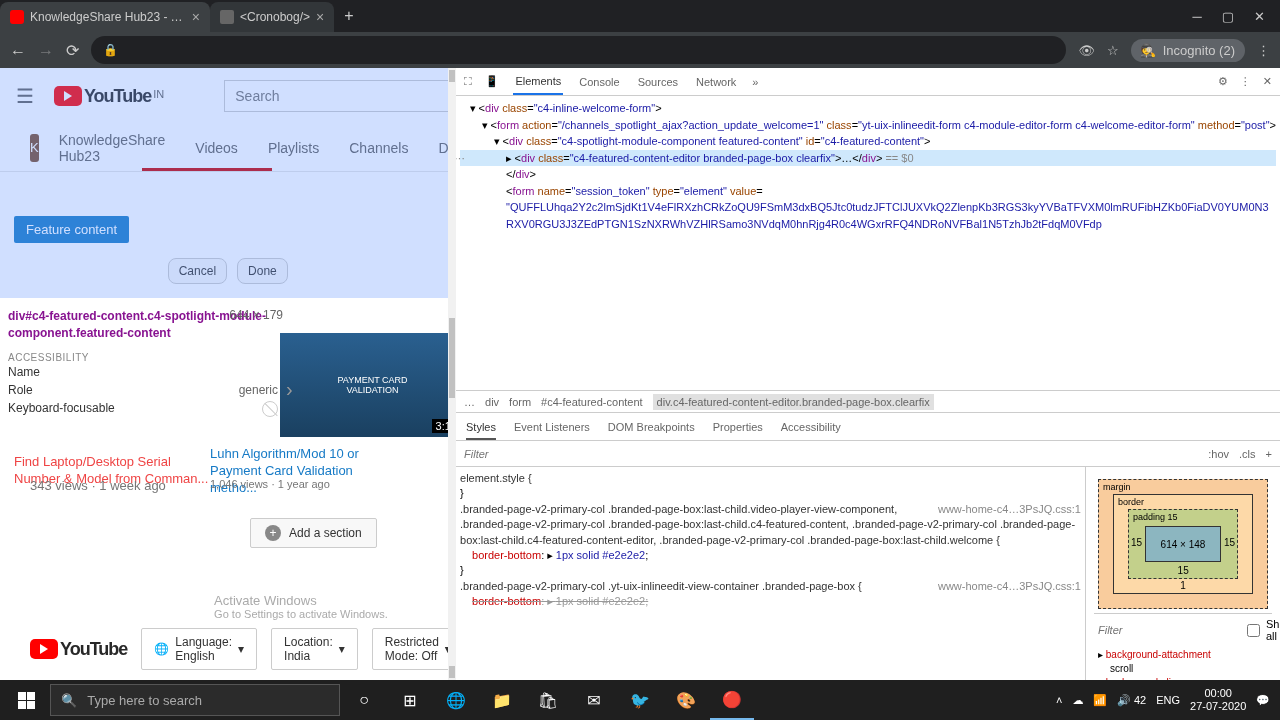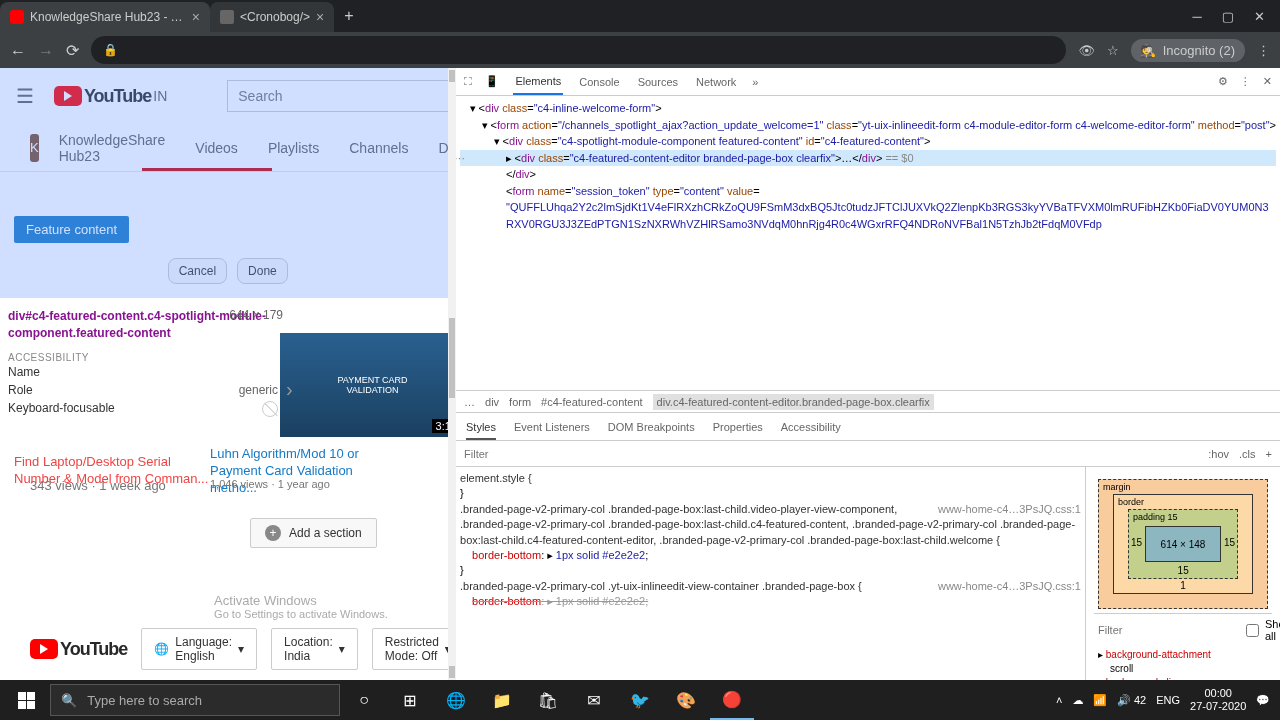--- a/index.html
+++ b/index.html
@@ -21,21 +21,21 @@
 .incog{display:flex;align-items:center;gap:6px;background:#5f6368;padding:4px 10px;border-radius:14px}
 .content{display:flex;height:calc(720px - 68px - 40px);background:#fff}
 .page{width:756px;position:relative;overflow:hidden}
 .highlight{position:absolute;top:0;left:0;width:604px;height:230px;background:rgba(100,150,255,0.3);z-index:5;pointer-events:none}
 .ytheader{height:56px;display:flex;align-items:center;padding:0 16px;gap:20px}
 .hamburger{font-size:20px;color:#606060}
 .ytlogo{display:flex;align-items:center;gap:2px}
 .ytplay{width:28px;height:20px;background:#ff0000;border-radius:5px;display:flex;align-items:center;justify-content:center}
 .ytplay::after{content:'';border-left:8px solid #fff;border-top:5px solid transparent;border-bottom:5px solid transparent}
 .yttext{font-size:18px;font-weight:bold;letter-spacing:-1px;color:#282828}
-.ytcc{font-size:14px;color:#606060;align-self:flex-start;margin-top:2px}
+.ytcc{font-size:11px;color:#606060;align-self:flex-start;margin-top:2px}
 .search{display:flex;margin-left:40px}
 .searchbox{width:270px;height:32px;border:1px solid #ccc;padding:0 10px;font-size:14px}
 .chtabs{height:48px;display:flex;align-items:center;padding:0 30px;gap:30px;font-size:14px;color:#606060;border-bottom:1px solid #e5e5e5}
 .chavatar{width:28px;height:28px;background:#7b4c2e;border-radius:3px;color:#fff;display:flex;align-items:center;justify-content:center;font-size:13px;margin-right:-10px}
 .chname{color:#606060;font-weight:500}
 .chtab{cursor:pointer}
 .featbtn{position:absolute;top:148px;left:14px;background:#167ac6;color:#fff;padding:6px 12px;font-size:13px;border-radius:2px}
 .actions{position:absolute;top:190px;right:160px;display:flex;gap:10px}
 .actbtn{border:1px solid #ccc;background:#f8f8f8;padding:5px 10px;font-size:12px;border-radius:8px;color:#333}
 .tooltip{position:absolute;top:240px;left:8px;width:270px;background:#fff;z-index:10;font-size:12px}
@@ -73,21 +73,21 @@
 .tag{color:#881391}
 .attr{color:#994500}
 .val{color:#1a1aa6}
 .eq{color:#888}
 .dtbot{height:290px;border-top:1px solid #ccc;display:flex;flex-direction:column}
 .crumbs{height:22px;border-bottom:1px solid #ccc;display:flex;align-items:center;padding:0 8px;gap:10px;font-size:11px;color:#666;font-family:Consolas,monospace}
 .crumb.active{background:#e0e0e0;padding:2px 4px}
 .subtabs{height:28px;border-bottom:1px solid #ccc;display:flex;align-items:center;padding:0 10px;gap:18px;font-size:11px;color:#666}
 .subtab.active{border-bottom:2px solid #555;color:#333;padding-bottom:5px;margin-bottom:-7px}
 .filterbar{height:26px;border-bottom:1px solid #ccc;display:flex;align-items:center;padding:0 8px;gap:10px;font-size:11px;color:#666}
-.filterinp{border:none;flex:1;font-size:11px;color:#999}
+.filterinp{border:none;flex:1;font-size:11px;font-style:italic;color:#999}
 .stylespane{flex:1;display:flex;overflow:hidden}
 .styles{flex:1;padding:4px;font-family:Consolas,monospace;font-size:11px;line-height:1.4;overflow:hidden}
 .sel{color:#333}
 .prop{color:#c80000;padding-left:12px}
 .pval{color:#1a1aa6}
 .srclink{color:#888;float:right}
 .strike{text-decoration:line-through;color:#999}
 .boxmodel{width:195px;border-left:1px solid #ccc;padding:8px;font-size:10px}
 .bm{position:relative;width:170px;height:130px;margin:4px auto}
 .bmm{position:absolute;inset:0;background:#f9cc9d;border:1px dashed #333;padding:18px 4px 4px;text-align:center}
@@ -263,21 +263,21 @@
         <span>✕</span>
       </div>
     </div>
 
     <div class="dom">
       <div class="domline" style="padding-left:10px">▾ &lt;<span class="tag">div</span> <span class="attr">class</span>=<span class="val">"<span>c4-inline-welcome-form</span>"</span>&gt;</div>
       <div class="domline" style="padding-left:22px">▾ &lt;<span class="tag">form</span> <span class="attr">action</span>=<span class="val">"<span>/channels_spotlight_ajax?action_update_welcome=1</span>"</span> <span class="attr">class</span>=<span class="val">"<span>yt-uix-inlineedit-form c4-module-editor-form c4-welcome-editor-form</span>"</span> <span class="attr">method</span>=<span class="val">"<span>post</span>"</span>&gt;</div>
       <div class="domline" style="padding-left:34px">▾ &lt;<span class="tag">div</span> <span class="attr">class</span>=<span class="val">"<span>c4-spotlight-module-component featured-content</span>"</span> <span class="attr">id</span>=<span class="val">"<span>c4-featured-content</span>"</span>&gt;</div>
       <div class="domline domhl" style="padding-left:46px;position:relative"><span style="position:absolute;left:-6px;color:#888">⋯</span>▸ &lt;<span class="tag">div</span> <span class="attr">class</span>=<span class="val">"<span>c4-featured-content-editor branded-page-box clearfix</span>"</span>&gt;…&lt;/<span class="tag">div</span>&gt; <span class="eq">== $0</span></div>
       <div class="domline" style="padding-left:46px">&lt;/<span class="tag">div</span>&gt;</div>
-      <div class="domline" style="padding-left:46px">&lt;<span class="tag">form</span> <span class="attr">name</span>=<span class="val">"<span>session_token</span>"</span> <span class="attr">type</span>=<span class="val">"<span>content</span>"</span> <span class="attr">value</span>=</div>
+      <div class="domline" style="padding-left:46px">&lt;<span class="tag">form</span> <span class="attr">name</span>=<span class="val">"<span>session_token</span>"</span> <span class="attr">type</span>=<span class="val">"<span>element</span>"</span> <span class="attr">value</span>=</div>
       <div class="domline" style="padding-left:46px;word-break:break-all;white-space:normal"><span class="val">"<span>QUFFLUhqa2Y2c2lmSjdKt1V4eFlRXzhCRkZoQU9FSmM3dxBQ5Jtc0tudzJFTClJUXVkQ2ZlenpKb3RGS3kyYVBaTFVXM0lmRUFibHZKb0FiaDV0YUM0N3RXV0RGU3J3ZEdPTGN1SzNXRWhVZHlRSamo3NVdqM0hnRjg4R0c4WGxrRFQ4NDRoNVFBal1N5TzhJb2tFdqM0VFdp</span></span></div>
     </div>
 
     <div class="dtbot">
       <div class="crumbs">
         <span>…</span>
         <span>div</span>
         <span>form</span>
         <span>#c4-featured-content</span>
         <span class="crumb active">div.c4-featured-content-editor.branded-page-box.clearfix</span>

